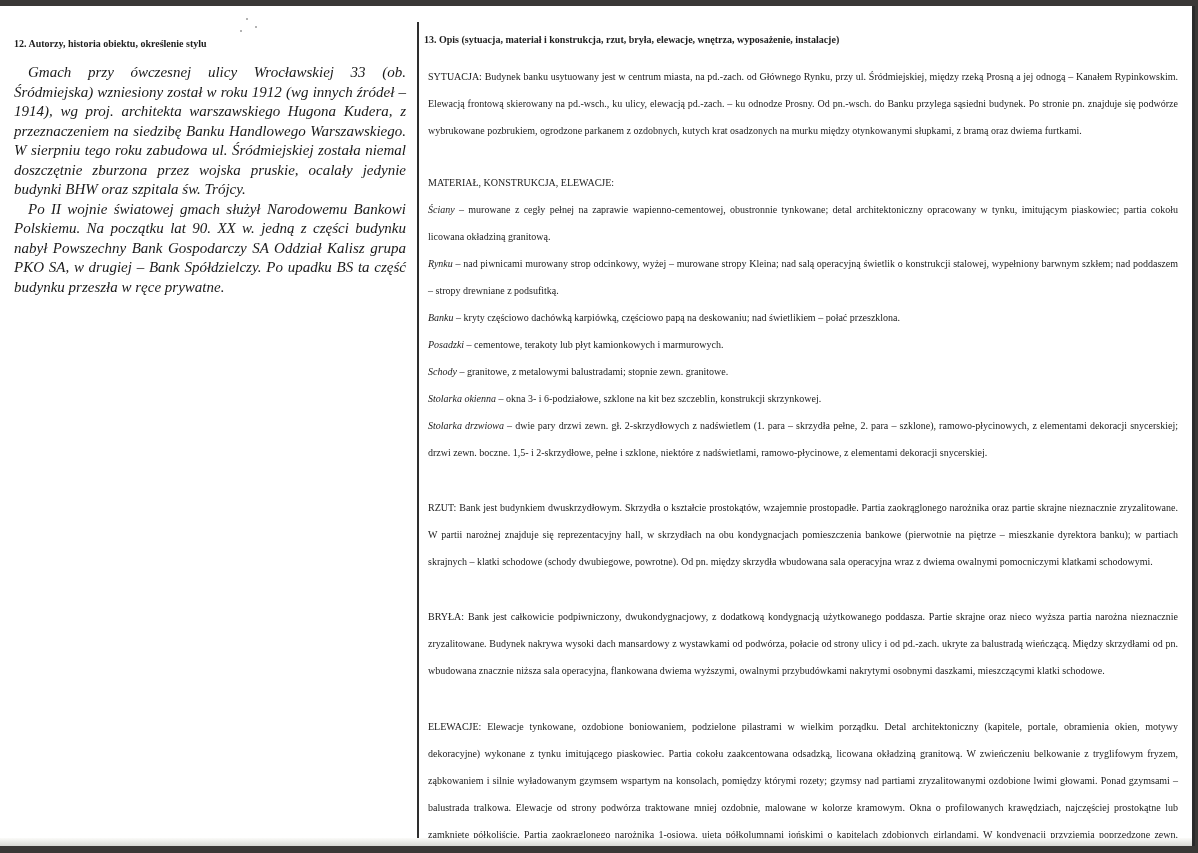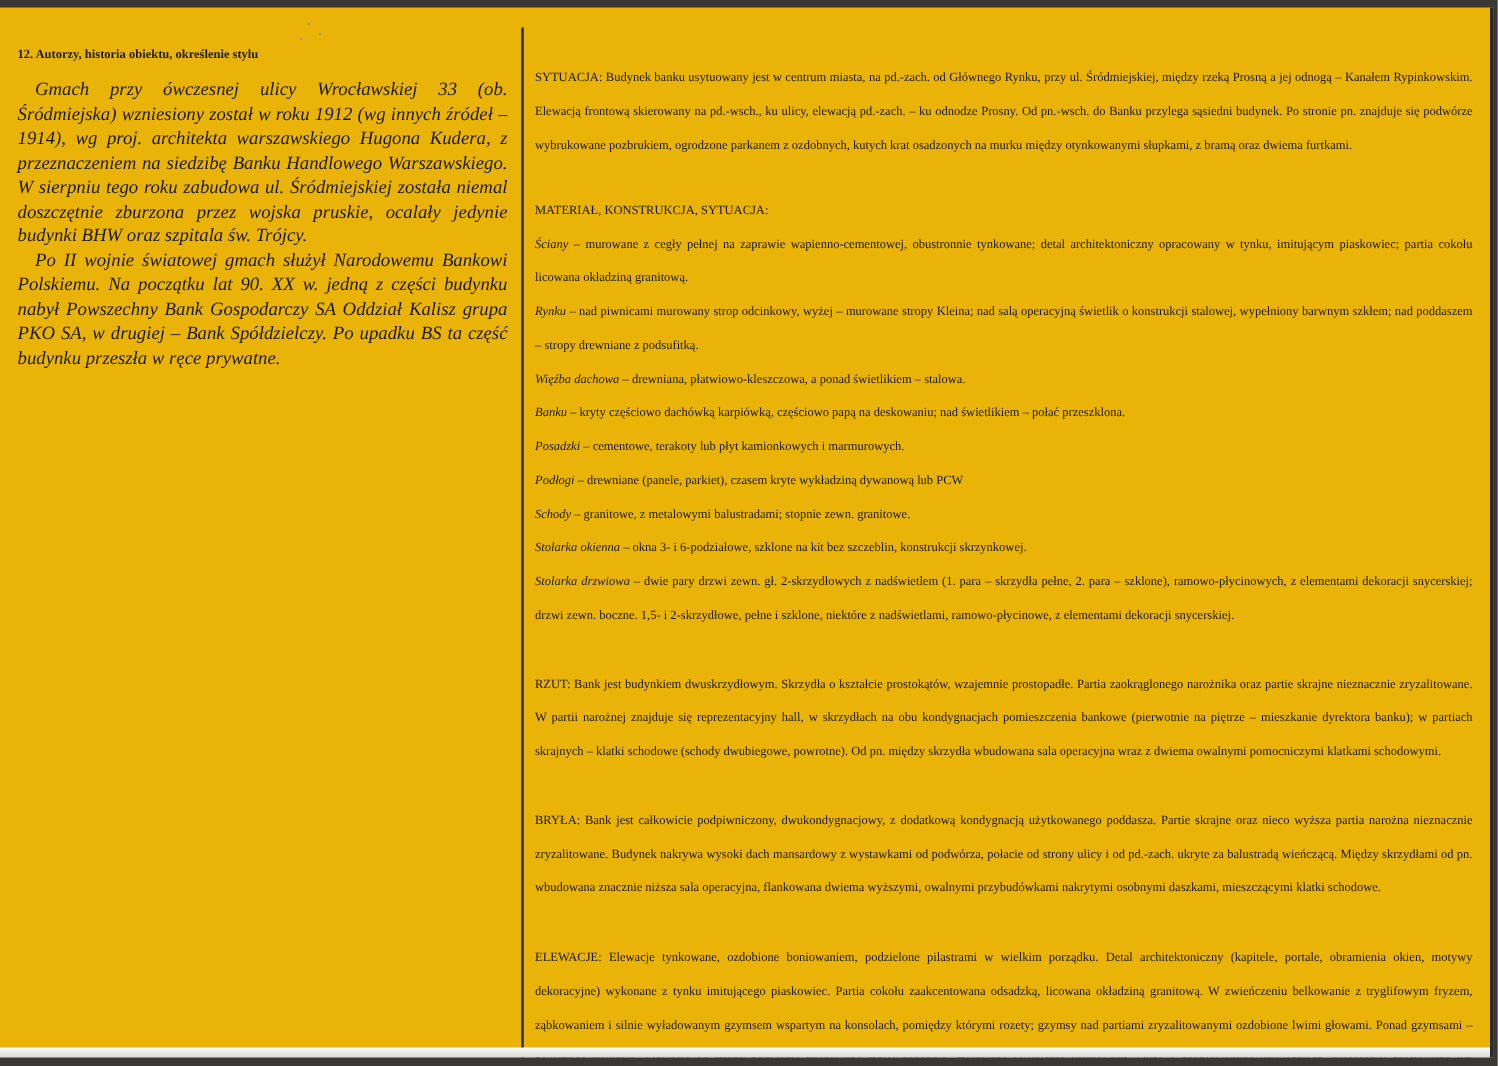--- a/index.html
+++ b/index.html
@@ -5,21 +5,21 @@
   html, body { margin: 0; padding: 0; }
   body {
     width: 1198px; height: 853px; overflow: hidden;
     background: #3a3836;
     font-family: "Liberation Serif", "DejaVu Serif", serif;
     color: #1a1a1a;
     position: relative;
   }
   .page {
     position: absolute; left: 0; top: 6px; width: 1192px; height: 840px;
-    background: #eab308;
+    background: #ffffff;
     border-right: 3px solid #2a2a2a;
     overflow: hidden;
   }
   .shade-bottom {
     position: absolute; left: 0; bottom: 0; width: 100%; height: 8px;
     background: linear-gradient(#fbfbf9, #d9d9d5);
   }
   .col-left {
     position: absolute; left: 14px; top: 31px; width: 392px;
   }
@@ -67,35 +67,34 @@
     <h3 class="section-heading">12. Autorzy, historia obiektu, określenie stylu</h3>
     <div class="left-text">
       <p>Gmach przy ówczesnej ulicy Wrocławskiej 33 (ob. Śródmiejska) wzniesiony został w roku 1912 (wg innych źródeł – 1914), wg proj. architekta warszawskiego Hugona Kudera, z przeznaczeniem na siedzibę Banku Handlowego Warszawskiego. W sierpniu tego roku zabudowa ul. Śródmiejskiej została niemal doszczętnie zburzona przez wojska pruskie, ocalały jedynie budynki BHW oraz szpitala św. Trójcy.</p>
       <p>Po II wojnie światowej gmach służył Narodowemu Bankowi Polskiemu. Na początku lat 90. XX w. jedną z części budynku nabył Powszechny Bank Gospodarczy SA Oddział Kalisz grupa PKO SA, w drugiej – Bank Spółdzielczy. Po upadku BS ta część budynku przeszła w ręce prywatne.</p>
     </div>
   </div>
 
   <div class="divider"></div>
 
   <div class="col-right">
+    <h3 class="section-heading">13. Opis (sytuacja, materiał i konstrukcja, rzut, bryła, elewacje, wnętrza, wyposażenie, instalacje)</h3>
 
     <div class="gap1"></div>
     <div class="right-block">
       <p>SYTUACJA: Budynek banku usytuowany jest w centrum miasta, na pd.-zach. od Głównego Rynku, przy ul. Śródmiejskiej, między rzeką Prosną a jej odnogą – Kanałem Rypinkowskim. Elewacją frontową skierowany na pd.-wsch., ku ulicy, elewacją pd.-zach. – ku odnodze Prosny. Od pn.-wsch. do Banku przylega sąsiedni budynek. Po stronie pn. znajduje się podwórze wybrukowane pozbrukiem, ogrodzone parkanem z ozdobnych, kutych krat osadzonych na murku między otynkowanymi słupkami, z bramą oraz dwiema furtkami.</p>
     </div>
 
     <div class="gap2"></div>
     <div class="right-block">
-      <p class="heading-line">MATERIAŁ, KONSTRUKCJA, SYTUACJA:</p>
+      <p class="heading-line">MATERIAŁ, KONSTRUKCJA, ELEWACJE:</p>
       <p><span class="item-label">Ściany</span><span> – murowane z cegły pełnej na zaprawie wapienno-cementowej, obustronnie tynkowane; detal architektoniczny opracowany w tynku, imitującym piaskowiec; partia cokołu licowana okładziną granitową.</span></p>
       <p><span class="item-label">Rynku</span><span> – nad piwnicami murowany strop odcinkowy, wyżej – murowane stropy Kleina; nad salą operacyjną świetlik o konstrukcji stalowej, wypełniony barwnym szkłem; nad poddaszem – stropy drewniane z podsufitką.</span></p>
-      <p><span class="item-label">Więźba dachowa</span><span> – drewniana, płatwiowo-kleszczowa, a ponad świetlikiem – stalowa.</span></p>
       <p><span class="item-label">Banku</span><span> – kryty częściowo dachówką karpiówką, częściowo papą na deskowaniu; nad świetlikiem – połać przeszklona.</span></p>
       <p><span class="item-label">Posadzki</span><span> – cementowe, terakoty lub płyt kamionkowych i marmurowych.</span></p>
-      <p><span class="item-label">Podłogi</span><span> – drewniane (panele, parkiet), czasem kryte wykładziną dywanową lub PCW</span></p>
       <p><span class="item-label">Schody</span><span> – granitowe, z metalowymi balustradami; stopnie zewn. granitowe.</span></p>
       <p><span class="item-label">Stolarka okienna</span><span> – okna 3- i 6-podziałowe, szklone na kit bez szczeblin, konstrukcji skrzynkowej.</span></p>
       <p><span class="item-label">Stolarka drzwiowa</span><span> – dwie pary drzwi zewn. gł. 2-skrzydłowych z nadświetlem (1. para – skrzydła pełne, 2. para – szklone), ramowo-płycinowych, z elementami dekoracji snycerskiej; drzwi zewn. boczne. 1,5- i 2-skrzydłowe, pełne i szklone, niektóre z nadświetlami, ramowo-płycinowe, z elementami dekoracji snycerskiej.</span></p>
     </div>
 
     <div class="gap3"></div>
     <div class="right-block">
       <p>RZUT: Bank jest budynkiem dwuskrzydłowym. Skrzydła o kształcie prostokątów, wzajemnie prostopadłe. Partia zaokrąglonego narożnika oraz partie skrajne nieznacznie zryzalitowane. W partii narożnej znajduje się reprezentacyjny hall, w skrzydłach na obu kondygnacjach pomieszczenia bankowe (pierwotnie na piętrze – mieszkanie dyrektora banku); w partiach skrajnych – klatki schodowe (schody dwubiegowe, powrotne). Od pn. między skrzydła wbudowana sala operacyjna wraz z dwiema owalnymi pomocniczymi klatkami schodowymi.</p>
     </div>
 

